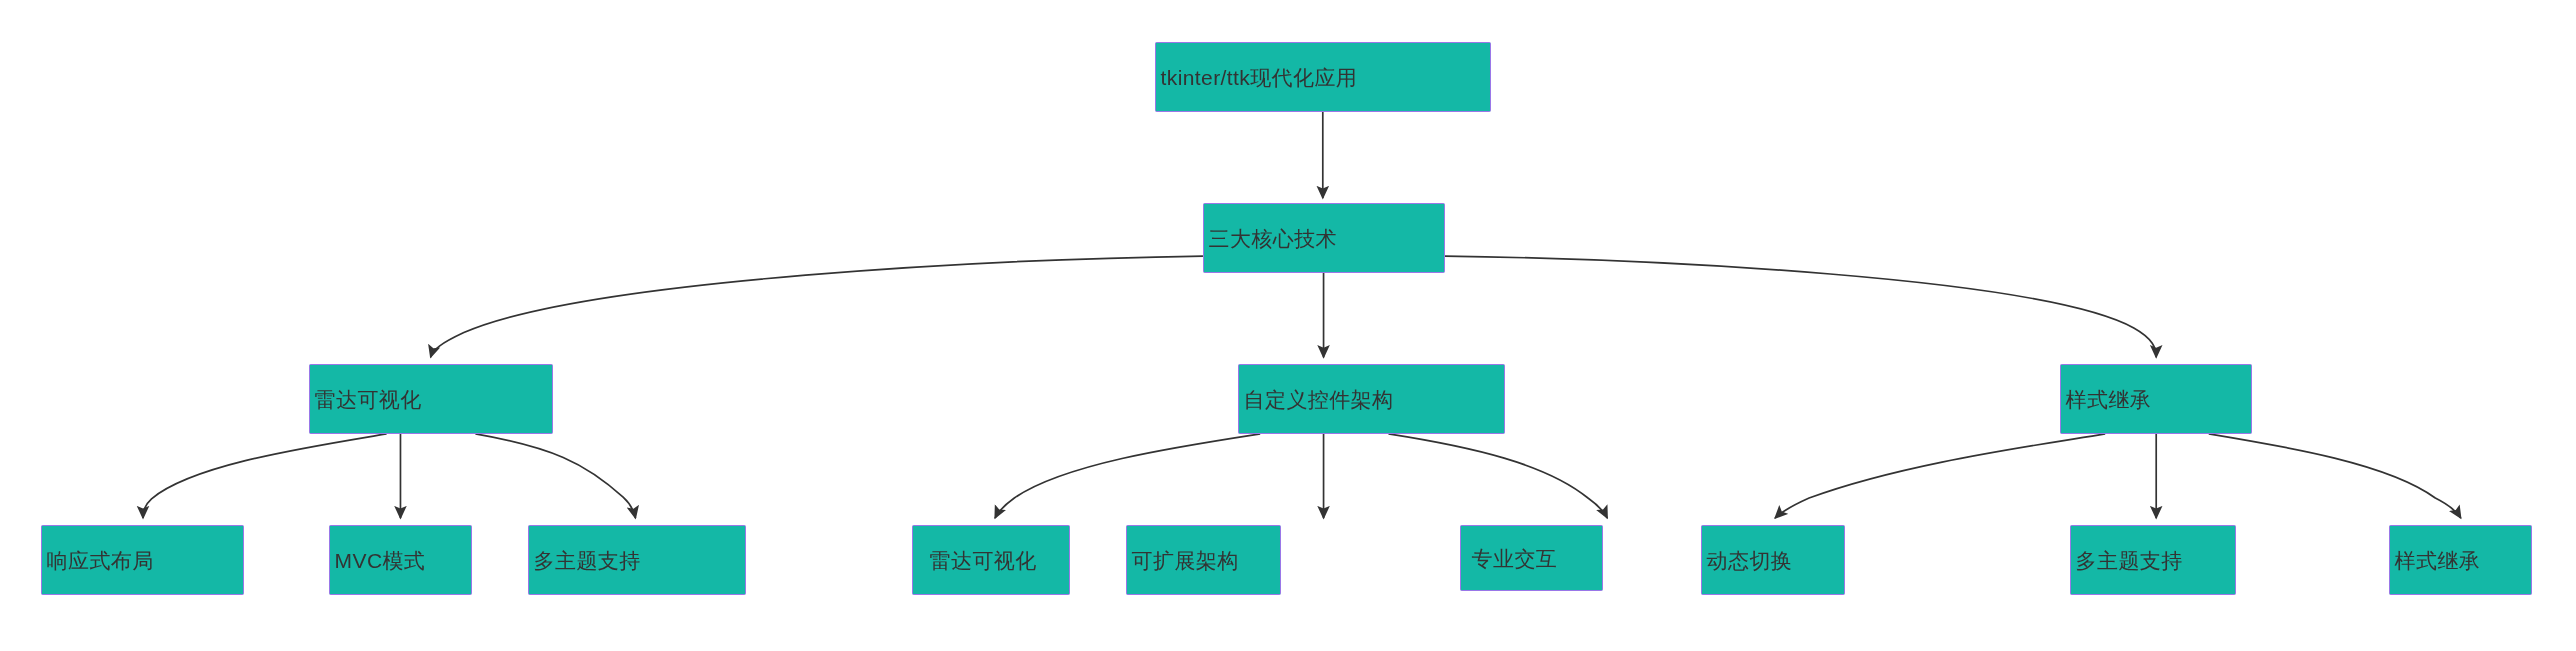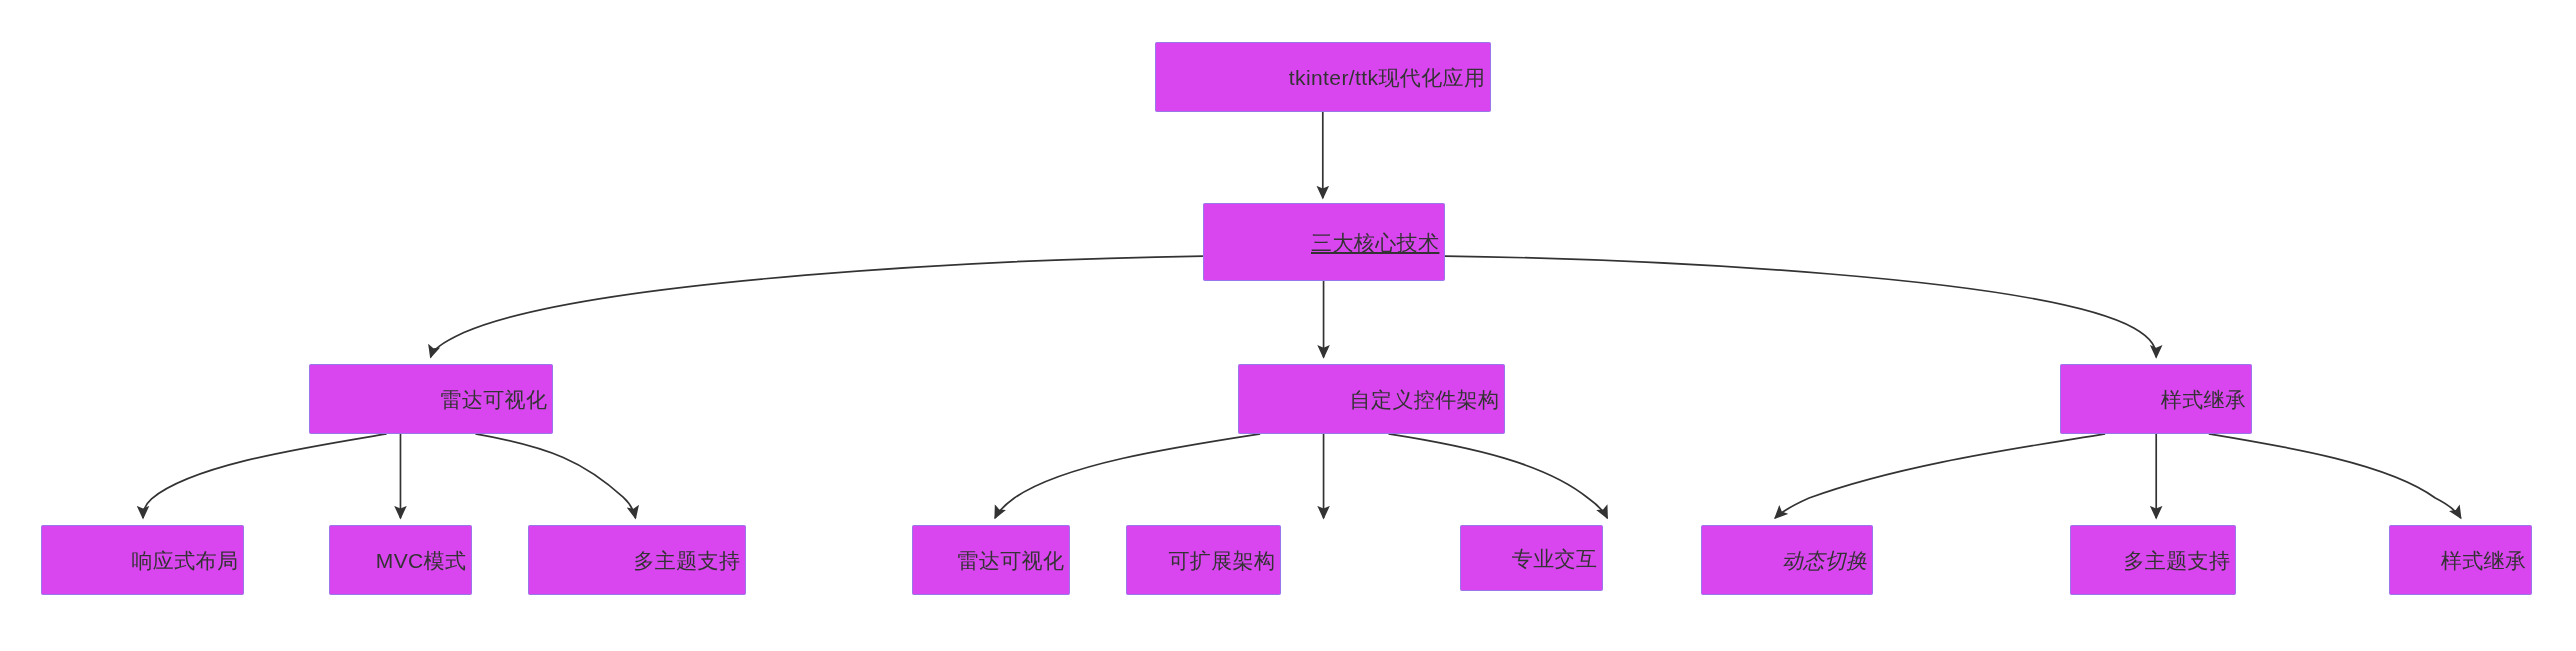--- a/index.html
+++ b/index.html
@@ -14,26 +14,26 @@
     width:2576px;height:652px;
   }
   #edges{
     position:absolute;left:0;top:0;
     width:2576px;height:652px;
     pointer-events:none;
   }
   .node{
     position:absolute;
     box-sizing:border-box;
-    background:#d946ef;
+    background:#14b8a6;
     border:1.5px solid #9a77e8;
     border-radius:1.5px;
     display:flex;
     align-items:center;
-    justify-content:flex-end;
+    justify-content:flex-start;
     color:#333333;
     font-size:21px;
     line-height:1;
     letter-spacing:0.4px;
     white-space:nowrap;
   }
   .node .label{
     display:block;
     padding:0 4.6px;
   }
@@ -61,21 +61,21 @@
         <path d="M 1796 561 C 1905 578 2000 600 2054 644 C 2068 654 2075 662 2079 670" fill="none" stroke="#333333" stroke-width="2.2" marker-end="url(#arrowhead)"></path>
         <path d="M 2723 561 C 2620 578 2460 600 2340 644 C 2320 653 2304 662 2296 670" fill="none" stroke="#333333" stroke-width="2.2" marker-end="url(#arrowhead)"></path>
         <path d="M 2789 561 L 2789 670" fill="none" stroke="#333333" stroke-width="2.2" marker-end="url(#arrowhead)"></path>
         <path d="M 2857 561 C 2960 578 3090 600 3150 644 C 3168 653 3178 662 3183 670" fill="none" stroke="#333333" stroke-width="2.2" marker-end="url(#arrowhead)"></path>
       </g>
   </svg>
   <div id="nodes">
       <div class="node" style="left: 1155px; top: 42px; width: 336px; height: 70px;">
         <span class="label">tkinter/ttk现代化应用</span>
       </div>
-      <div class="node" style="left: 1203px; top: 203px; width: 242px; height: 78px; text-decoration: underline;">
+      <div class="node" style="left: 1203px; top: 203px; width: 242px; height: 70px;">
         <span class="label">三大核心技术</span>
       </div>
       <div class="node" style="left: 309px; top: 364px; width: 244px; height: 70px;">
         <span class="label">雷达可视化</span>
       </div>
       <div class="node" style="left: 1238px; top: 364px; width: 267px; height: 70px;">
         <span class="label">自定义控件架构</span>
       </div>
       <div class="node" style="left: 2060px; top: 364px; width: 192px; height: 70px;">
         <span class="label">样式继承</span>
@@ -91,21 +91,21 @@
       </div>
       <div class="node" style="left: 912px; top: 525px; width: 158px; height: 70px; padding-left: 12px;">
         <span class="label">雷达可视化</span>
       </div>
       <div class="node" style="left: 1126px; top: 525px; width: 155px; height: 70px;">
         <span class="label">可扩展架构</span>
       </div>
       <div class="node" style="left: 1460px; top: 525px; width: 143px; height: 66px; padding-left: 6px;">
         <span class="label">专业交互</span>
       </div>
-      <div class="node" style="left: 1701px; top: 525px; width: 172px; height: 70px; font-style: italic;">
+      <div class="node" style="left: 1701px; top: 525px; width: 144px; height: 70px;">
         <span class="label">动态切换</span>
       </div>
       <div class="node" style="left: 2046px; top: 525px; width: 166px; height: 70px; margin-left: 24px;">
         <span class="label">多主题支持</span>
       </div>
       <div class="node" style="left: 2389px; top: 525px; width: 143px; height: 70px;">
         <span class="label">样式继承</span>
       </div>
     </div>
 </div>

